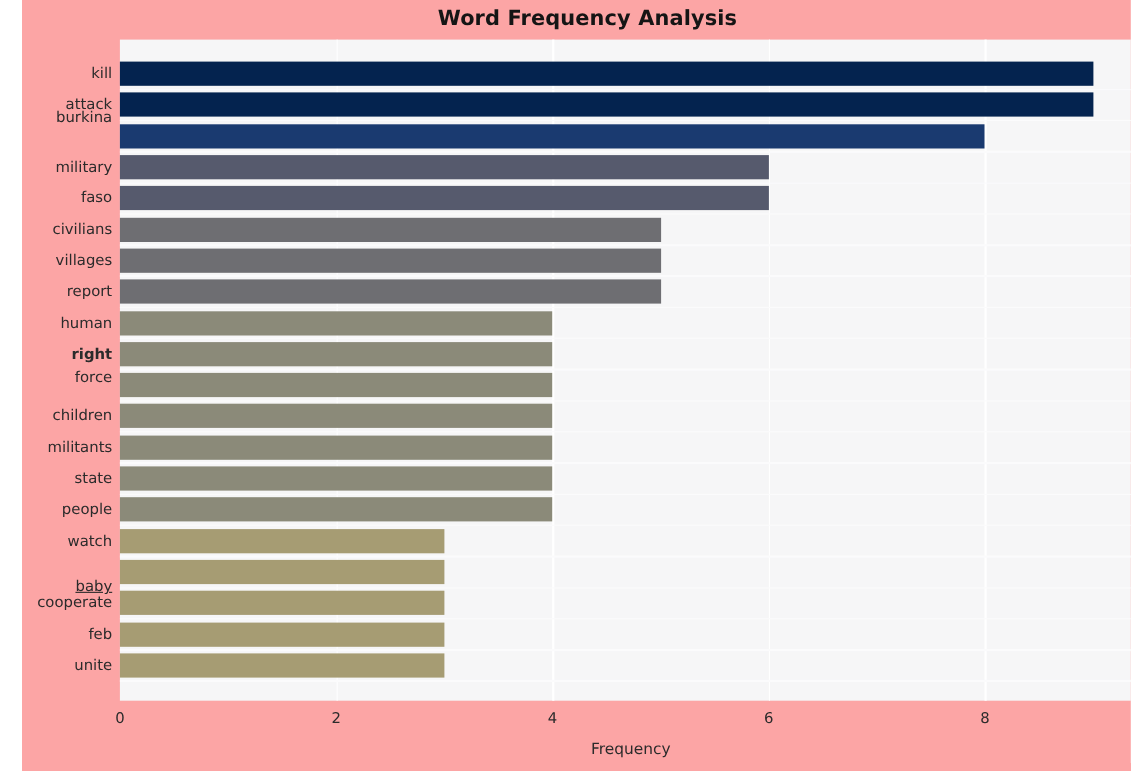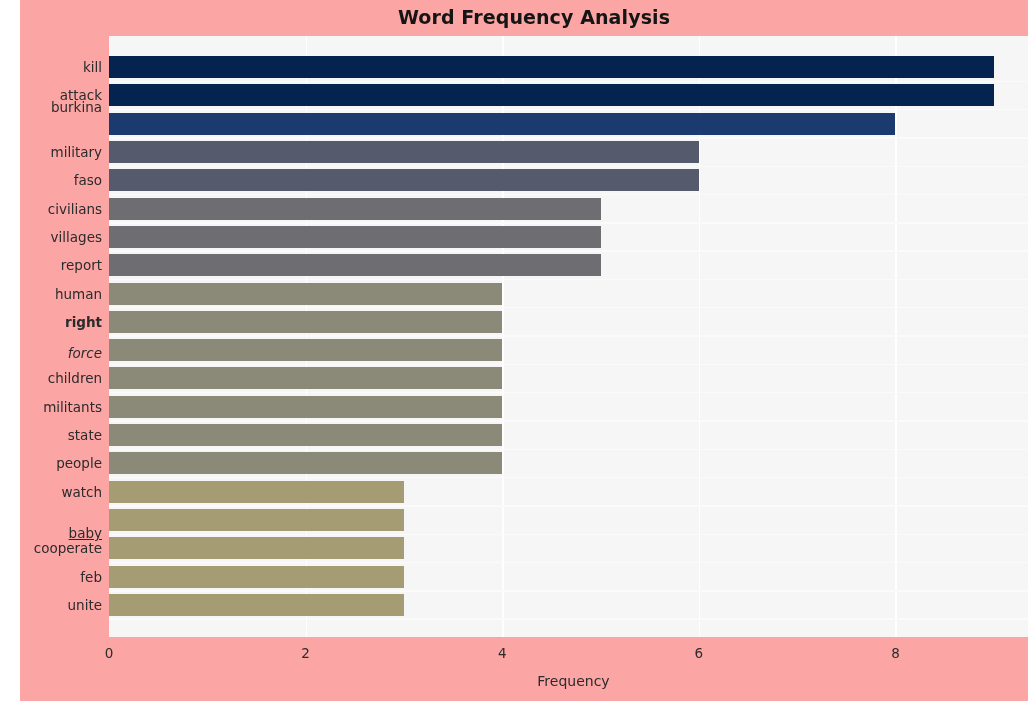--- a/index.html
+++ b/index.html
@@ -127,21 +127,21 @@
       <div class="ylabel" style="top: 23.0994px;">kill</div>
       <div class="ylabel" style="top: 51.4084px; padding-left: 45px;">attack</div>
       <div class="ylabel" style="top: 63px; padding-left: 33px;">burkina</div>
       <div class="ylabel" style="top: 108.026px;">military</div>
       <div class="ylabel" style="top: 136.335px; padding-left: 38px;">faso</div>
       <div class="ylabel" style="top: 164.644px;">civilians</div>
       <div class="ylabel" style="top: 192.953px;">villages</div>
       <div class="ylabel" style="top: 221.262px;">report</div>
       <div class="ylabel" style="top: 249.571px;">human</div>
       <div class="ylabel" style="top: 277.88px; font-weight: bold;">right</div>
-      <div class="ylabel" style="top: 309px; font-style: italic;">force</div>
+      <div class="ylabel" style="top: 299px;">force</div>
       <div class="ylabel" style="top: 334.498px;">children</div>
       <div class="ylabel" style="top: 362.807px;">militants</div>
       <div class="ylabel" style="top: 391.116px;">state</div>
       <div class="ylabel" style="top: 419.425px;">people</div>
       <div class="ylabel" style="top: 447.734px;">watch</div>
       <div class="ylabel" style="top: 489px; text-decoration: underline;">baby</div>
       <div class="ylabel" style="top: 504.352px;">cooperate</div>
       <div class="ylabel" style="top: 532.661px;">feb</div>
       <div class="ylabel" style="top: 560.97px;">unite</div>
     </div>

